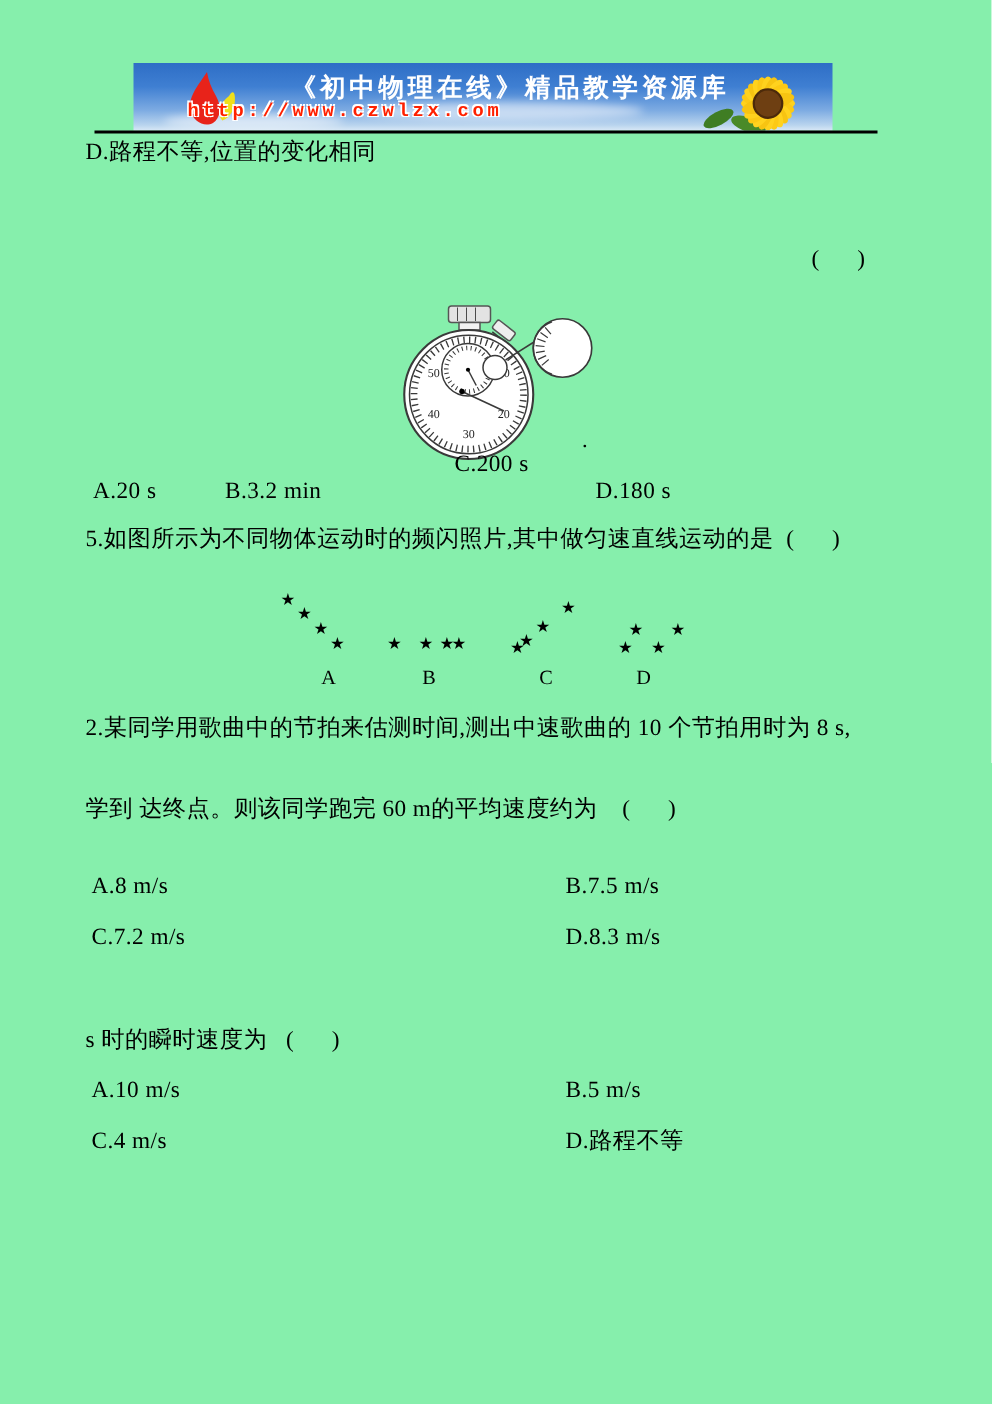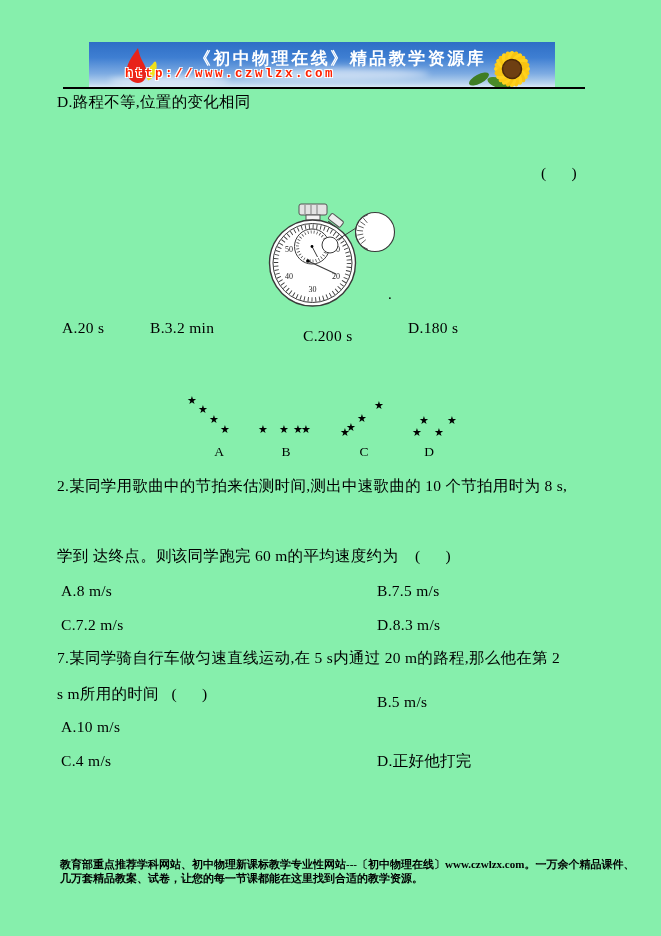--- a/index.html
+++ b/index.html
@@ -150,23 +150,24 @@
       <line x1="102.1" y1="33.4" x2="108.0" y2="34.0" class="ln" stroke-width=".8"></line>
       <line x1="103.1" y1="28.8" x2="108.7" y2="30.9" class="ln" stroke-width=".8"></line>
       <line x1="105.3" y1="24.7" x2="110.2" y2="28.1" class="ln" stroke-width=".8"></line>
       <line x1="108.4" y1="21.2" x2="112.3" y2="25.8" class="ln" stroke-width=".8"></line>
     </g>
   </svg>
   <div class="fig-dot" style="left:388px;top:286px;position:absolute">.</div>
 
   <div class="tl" style="left:62px;top:318px">A.20 s</div>
   <div class="tl" style="left:150px;top:318px">B.3.2 min</div>
-  <div class="tl" style="left:303px;top:326px">C.200 s</div>
-  <div class="tl" style="left:408px;top:318px">D.180 s</div>
-
+  <div class="tl" style="left:303px;top:300px">C.200 s</div>
+  <div class="tl" style="left:397px;top:318px">D.180 s</div>
+
+  <div class="tl" style="left:57px;top:350px">5.如图所示为不同物体运动时的频闪照片,其中做匀速直线运动的是  (      )</div>
   <div class="strobe-layer">
       <span class="star" style="left: 192px; top: 400px;">★</span>
       <span class="star" style="left: 203px; top: 409px;">★</span>
       <span class="star" style="left: 214px; top: 419px;">★</span>
       <span class="star" style="left: 225px; top: 429px;">★</span>
       <span class="star-label" style="left: 219px; top: 452px;">A</span>
       <span class="star" style="left: 263px; top: 429px;">★</span>
       <span class="star" style="left: 284px; top: 429px;">★</span>
       <span class="star" style="left: 298px; top: 429px;">★</span>
       <span class="star" style="left: 306px; top: 429px;">★</span>
@@ -177,31 +178,26 @@
       <span class="star" style="left: 379px; top: 405px;">★</span>
       <span class="star-label" style="left: 364px; top: 452px;">C</span>
       <span class="star" style="left: 417px; top: 432px;">★</span>
       <span class="star" style="left: 424px; top: 420px;">★</span>
       <span class="star" style="left: 439px; top: 432px;">★</span>
       <span class="star" style="left: 452px; top: 420px;">★</span>
       <span class="star-label" style="left: 429px; top: 452px;">D</span>
     </div>
 
   <div class="tl" style="left:57px;top:476px">2.某同学用歌曲中的节拍来估测时间,测出中速歌曲的 10 个节拍用时为 8 s,</div>
-  <div class="tl" style="left:57px;top:546px">学到 达终点。则该同学跑完 60 m的平均速度约为    (      )</div>
+  <div class="tl" style="left:57px;top:530px">学到 达终点。则该同学跑完 60 m的平均速度约为    (      )</div>
   <div class="tl" style="left:61px;top:581px">A.8 m/s</div>
   <div class="tl" style="left:377px;top:581px">B.7.5 m/s</div>
   <div class="tl" style="left:61px;top:615px">C.7.2 m/s</div>
   <div class="tl" style="left:377px;top:615px">D.8.3 m/s</div>
 
-  <div class="tl" style="left:57px;top:648px">7.某同学骑自行车做匀速直线运动,在 5 s内通过 20 m的路程,那么他在第 2</div>
-  <div class="tl" style="left:57px;top:684px">s m所用的时间   (      )</div>
+  <div class="tl" style="left:57px;top:684px">s 时的瞬时速度为   (      )</div>
   <div class="tl" style="left:61px;top:717px">A.10 m/s</div>
-  <div class="tl" style="left:377px;top:692px">B.5 m/s</div>
+  <div class="tl" style="left:377px;top:717px">B.5 m/s</div>
   <div class="tl" style="left:61px;top:751px">C.4 m/s</div>
-  <div class="tl" style="left:377px;top:751px">D.正好他打完</div>
-
-  <div class="footer">
-    <div class="footer-line">教育部重点推荐学科网站、初中物理新课标教学专业性网站---〔初中物理在线〕www.czwlzx.com。一万余个精品课件、</div>
-    <div class="footer-line">几万套精品教案、试卷，让您的每一节课都能在这里找到合适的教学资源。</div>
-  </div>
+  <div class="tl" style="left:377px;top:751px">D.路程不等</div>
+
 
 </div>
 
 </body></html>

